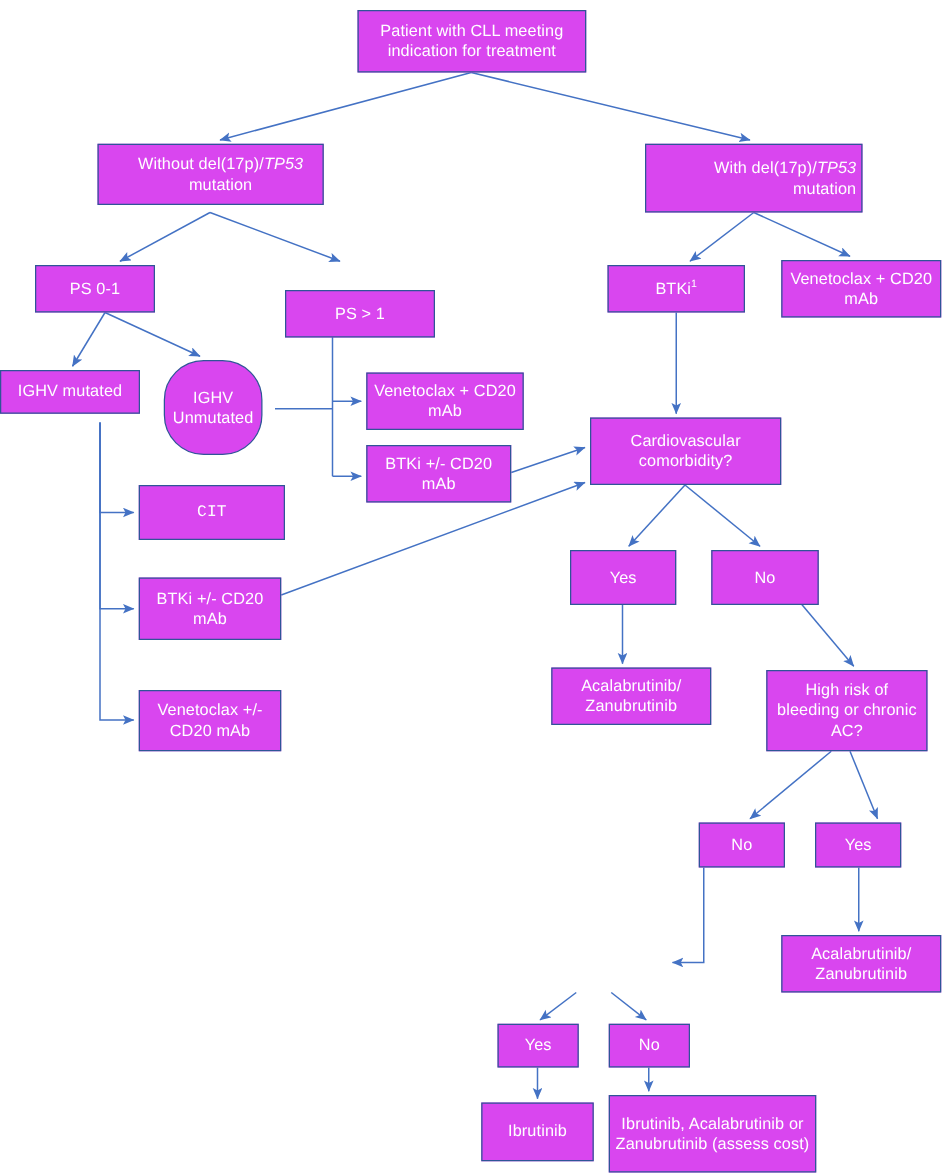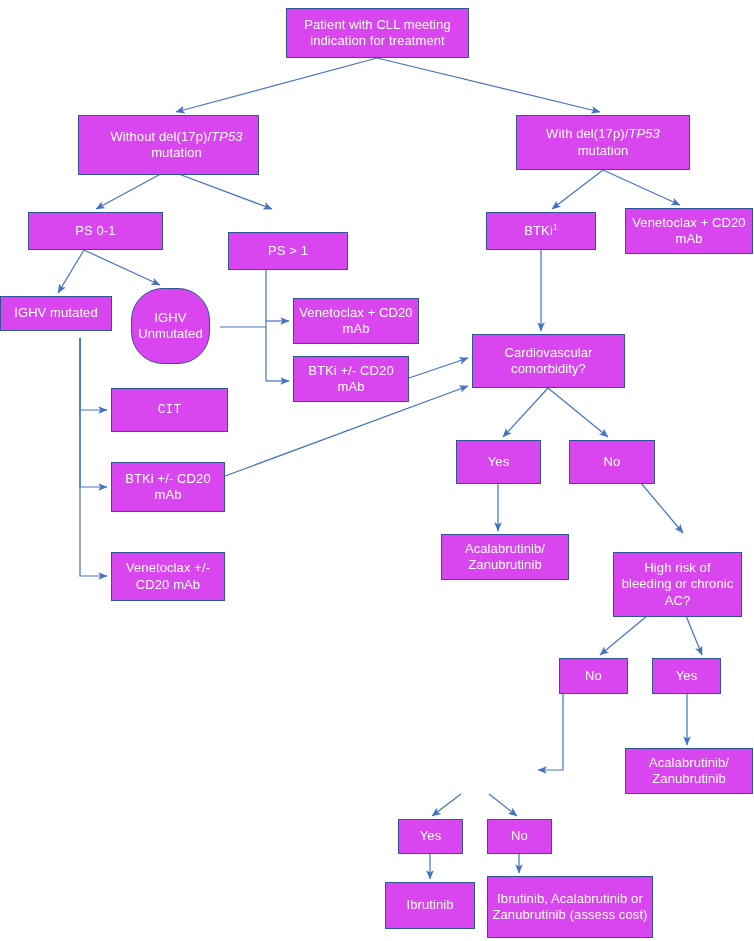--- a/index.html
+++ b/index.html
@@ -107,29 +107,29 @@
 
       <path d="M430,854 L430,879"></path>
       <path d="M519,854 L519,873"></path>
     </g>
   </svg>
 
   <div class="node" style="left:286px;top:8px;width:183px;height:50px;">
     <span class="txt">Patient with CLL meeting indication for treatment</span>
   </div>
 
-  <div class="node" style="left:78px;top:115px;width:181px;height:60px;padding-left:20px;">
+  <div class="node" style="left:78px;top:115px;width:181px;height:49px;padding-left:20px;">
     <span class="txt"><span>Without del(17p)/</span><span class="it">TP53</span><span> mutation</span></span>
   </div>
 
-  <div class="node" style="left:516px;top:115px;width:174px;height:55px;">
+  <div class="node" style="left:516px;top:115px;width:174px;height:55px;text-align:right;">
     <span class="txt"><span>With del(17p)/</span><span class="it">TP53</span><span> mutation</span></span>
   </div>
 
-  <div class="node" style="left:28px;top:212px;width:135px;height:38px;">
+  <div class="node" style="left:28px;top:212px;width:96px;height:38px;">
     <span class="txt">PS 0-1</span>
   </div>
 
   <div class="node" style="left:228px;top:212px;width:120px;height:38px;margin-top:20px;">
     <span class="txt">PS &gt; 1</span>
   </div>
 
   <div class="node" style="left:486px;top:212px;width:110px;height:38px;">
     <span class="txt"><span>BTKi</span><sup>1</sup></span>
   </div>
@@ -175,21 +175,21 @@
   </div>
 
   <div class="node" style="left:569px;top:440px;width:86px;height:44px;">
     <span class="txt">No</span>
   </div>
 
   <div class="node" style="left:441px;top:534px;width:128px;height:46px;">
     <span class="txt">Acalabrutinib/ Zanubrutinib</span>
   </div>
 
-  <div class="node" style="left:613px;top:536px;width:129px;height:65px;margin-top:16px;">
+  <div class="node" style="left:613px;top:536px;width:129px;height:65px;">
     <span class="txt">High risk of bleeding or chronic AC?</span>
   </div>
 
   <div class="node" style="left:559px;top:658px;width:69px;height:36px;">
     <span class="txt">No</span>
   </div>
 
   <div class="node" style="left:652px;top:658px;width:69px;height:36px;">
     <span class="txt">Yes</span>
   </div>

